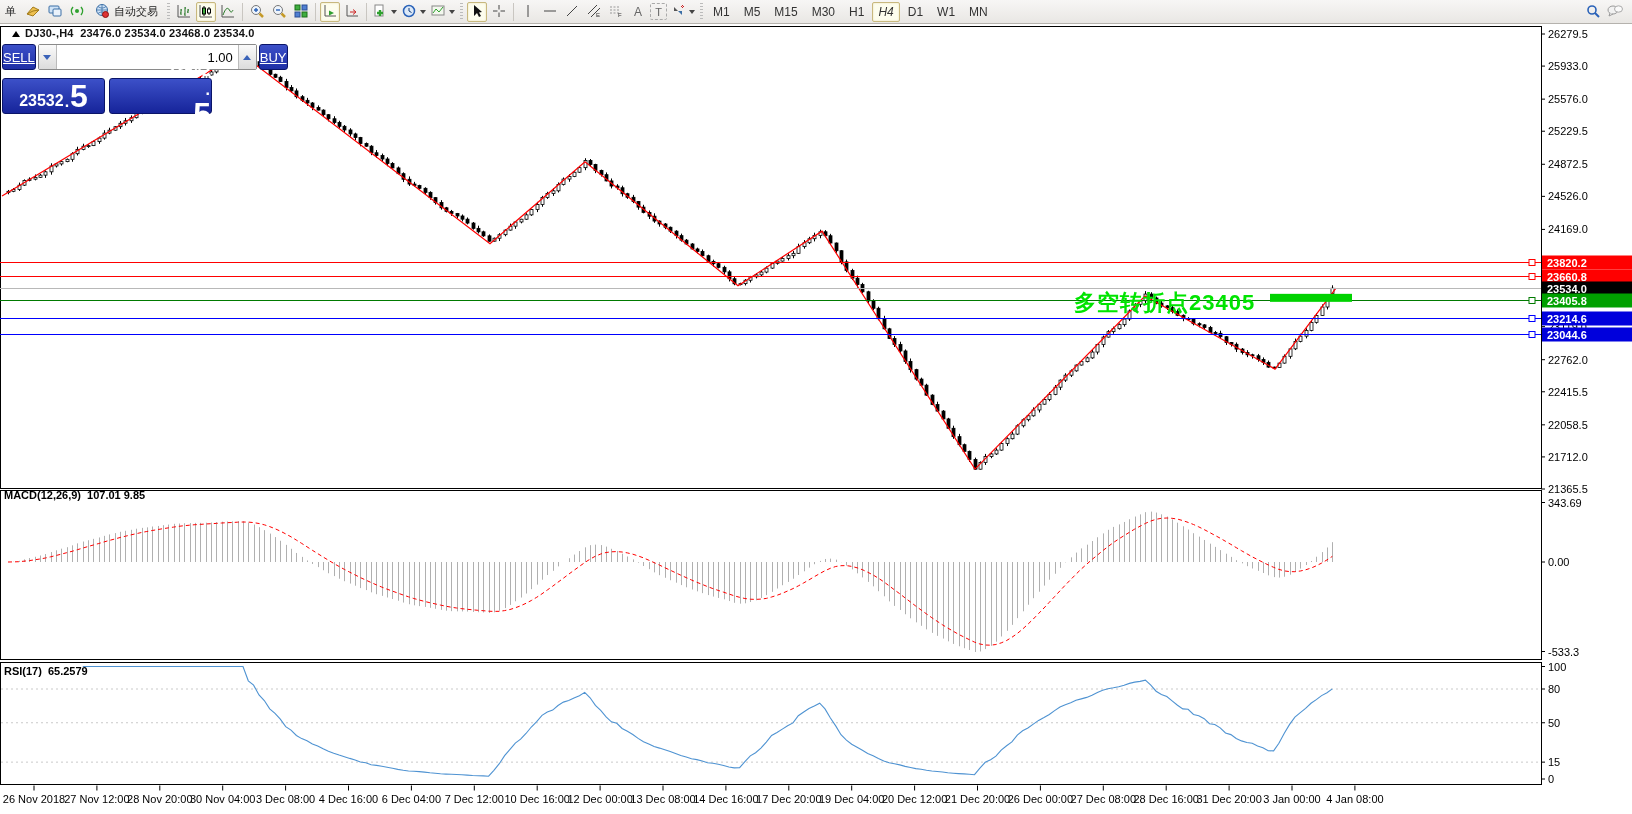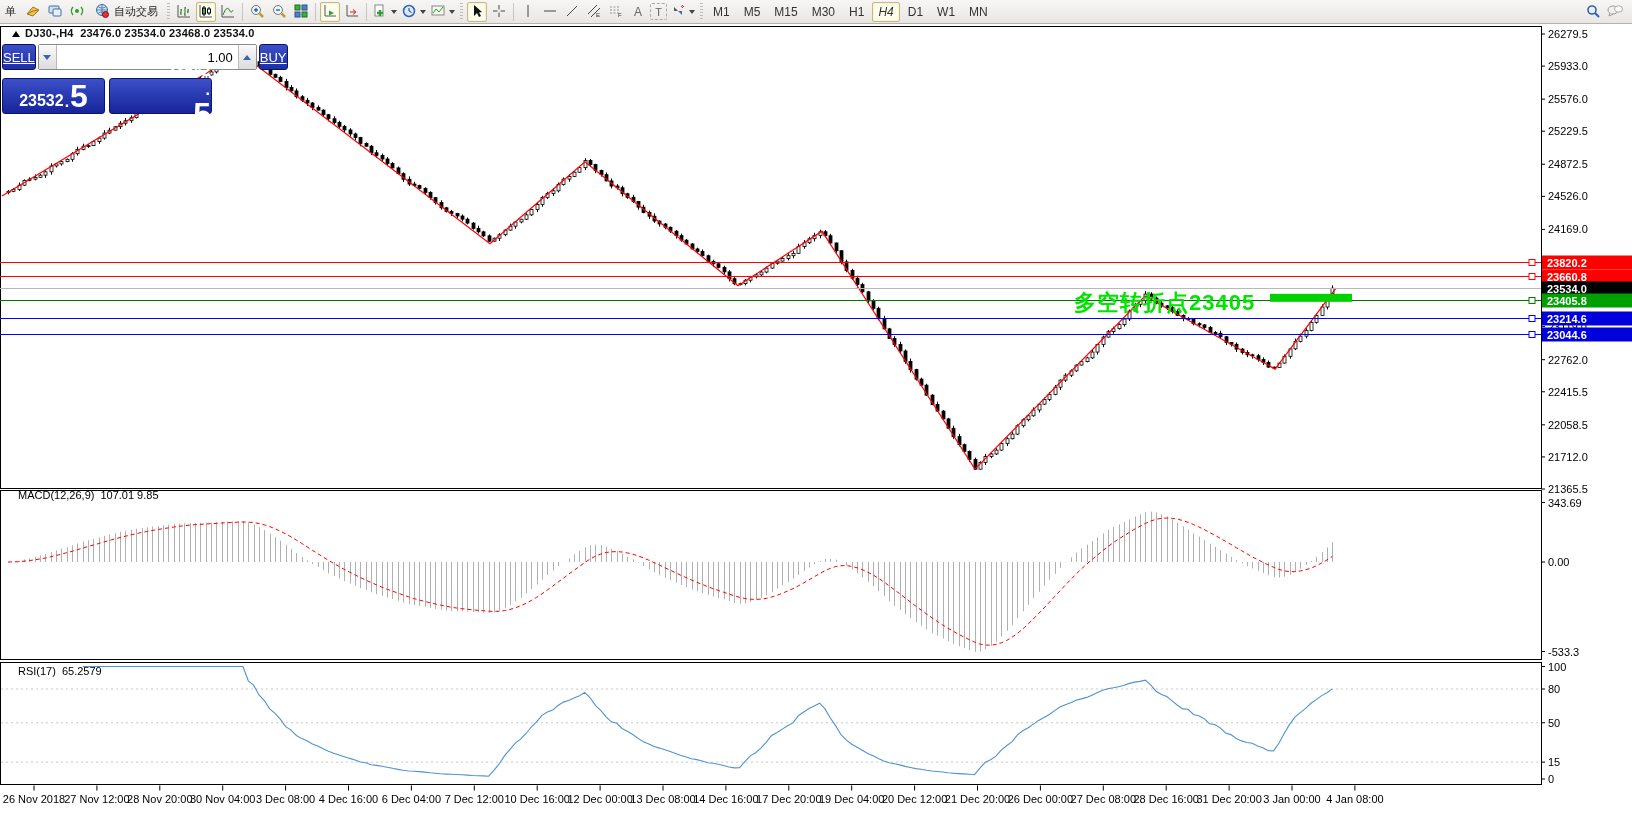--- a/index.html
+++ b/index.html
@@ -28,21 +28,21 @@
   #tb-right { position:absolute; right:6px; top:2px; display:flex; }
 
   
   #chart-area { position:absolute; left:0; top:24px; width:1632px; height:790px; background:#fff; }
   #chart-svg { position:absolute; left:0; top:0; }
   svg text { font-family:"Liberation Sans", sans-serif; }
 
   #chart-title { position:absolute; left:12px; top:3px; font-size:11px; font-weight:700; color:#111; letter-spacing:0.2px; }
   #chart-title .tri { display:inline-block; width:0; height:0; border-left:4px solid transparent; border-right:4px solid transparent; border-bottom:6px solid #000; margin-right:5px; }
 
-  .pane-label { position:absolute; left:18px; font-size:11px; font-weight:400; color:#000; }
+  .pane-label { position:absolute; left:4px; font-size:11px; font-weight:700; color:#000; }
   .pane-label span { margin-right:6px; }
   #macd-label { top:465px; }
   #rsi-label  { top:641px; }
 
   #annotation { position:absolute; left:1074px; top:264px; font-size:22px; font-weight:700; letter-spacing:1px; }
 
   
   #trade-panel { position:absolute; left:2px; top:20px; width:210px; }
   .tp-row { display:flex; height:26px; }
   .tp-btn {

